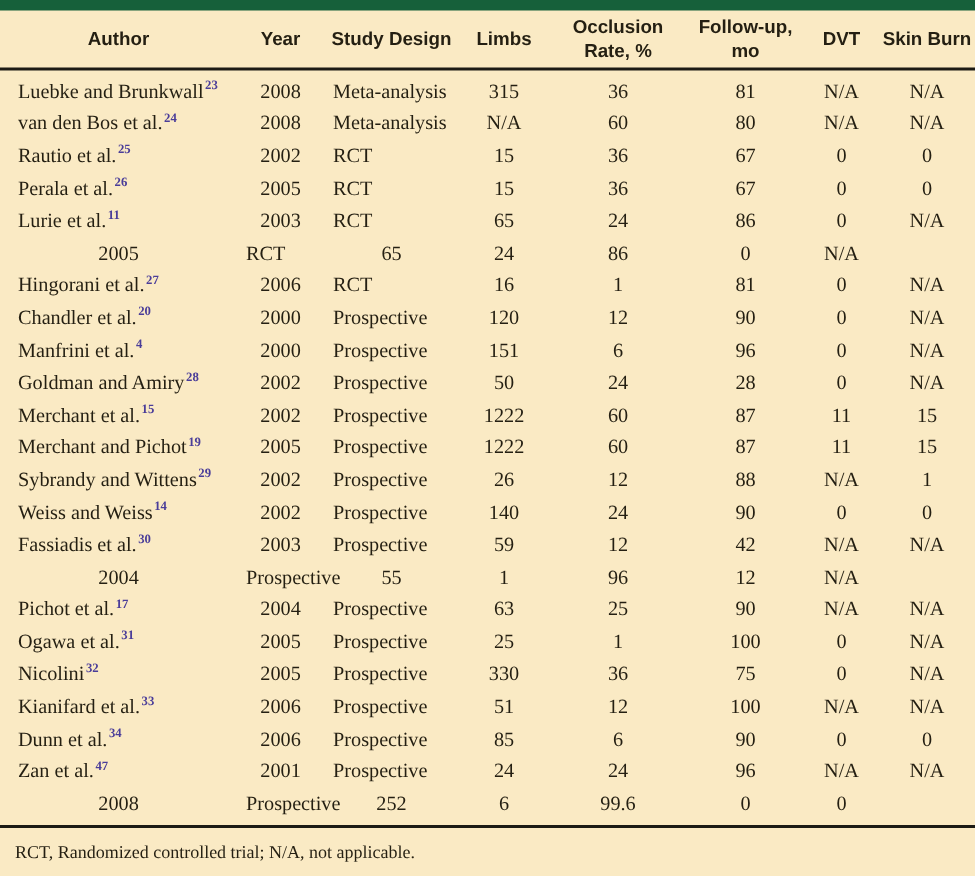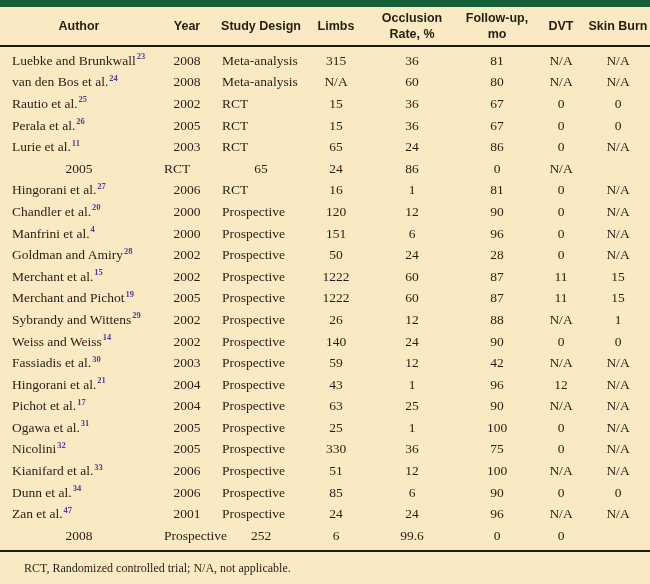--- a/index.html
+++ b/index.html
@@ -39,21 +39,21 @@
     color:var(--sup);
     font-size:8.5px;
     font-weight:bold;
     vertical-align:super;
     line-height:0;
     margin-left:1px;
   }
   .footer-divider{margin-top:3px;}
   .footnote{
     font-size:12px;
-    padding:9px 0 0 24px;
+    padding:9px 0 0 10px;
     color:var(--text);
   }
 </style>
 </head>
 <body>
 
 <div>
 
   <div class="top-bar"></div>
 
@@ -231,24 +231,23 @@
       <div class="cell year">2003</div>
       <div class="cell design">Prospective</div>
       <div class="cell limbs">59</div>
       <div class="cell followup">12</div>
       <div class="cell occlusion">42</div>
       <div class="cell dvt">N/A</div>
       <div class="cell skin">N/A</div>
     </div>
 
     <div class="grid row">
-      <div class="cell author"><span>Hingorani et al.</span><sup class="ref">21</sup></div>
       <div class="cell year">2004</div>
       <div class="cell design">Prospective</div>
-      <div class="cell limbs">43</div>
+      <div class="cell limbs">55</div>
       <div class="cell followup">1</div>
       <div class="cell occlusion">96</div>
       <div class="cell dvt">12</div>
       <div class="cell skin">N/A</div>
     </div>
 
     <div class="grid row">
       <div class="cell author"><span>Pichot et al.</span><sup class="ref">17</sup></div>
       <div class="cell year">2004</div>
       <div class="cell design">Prospective</div>

